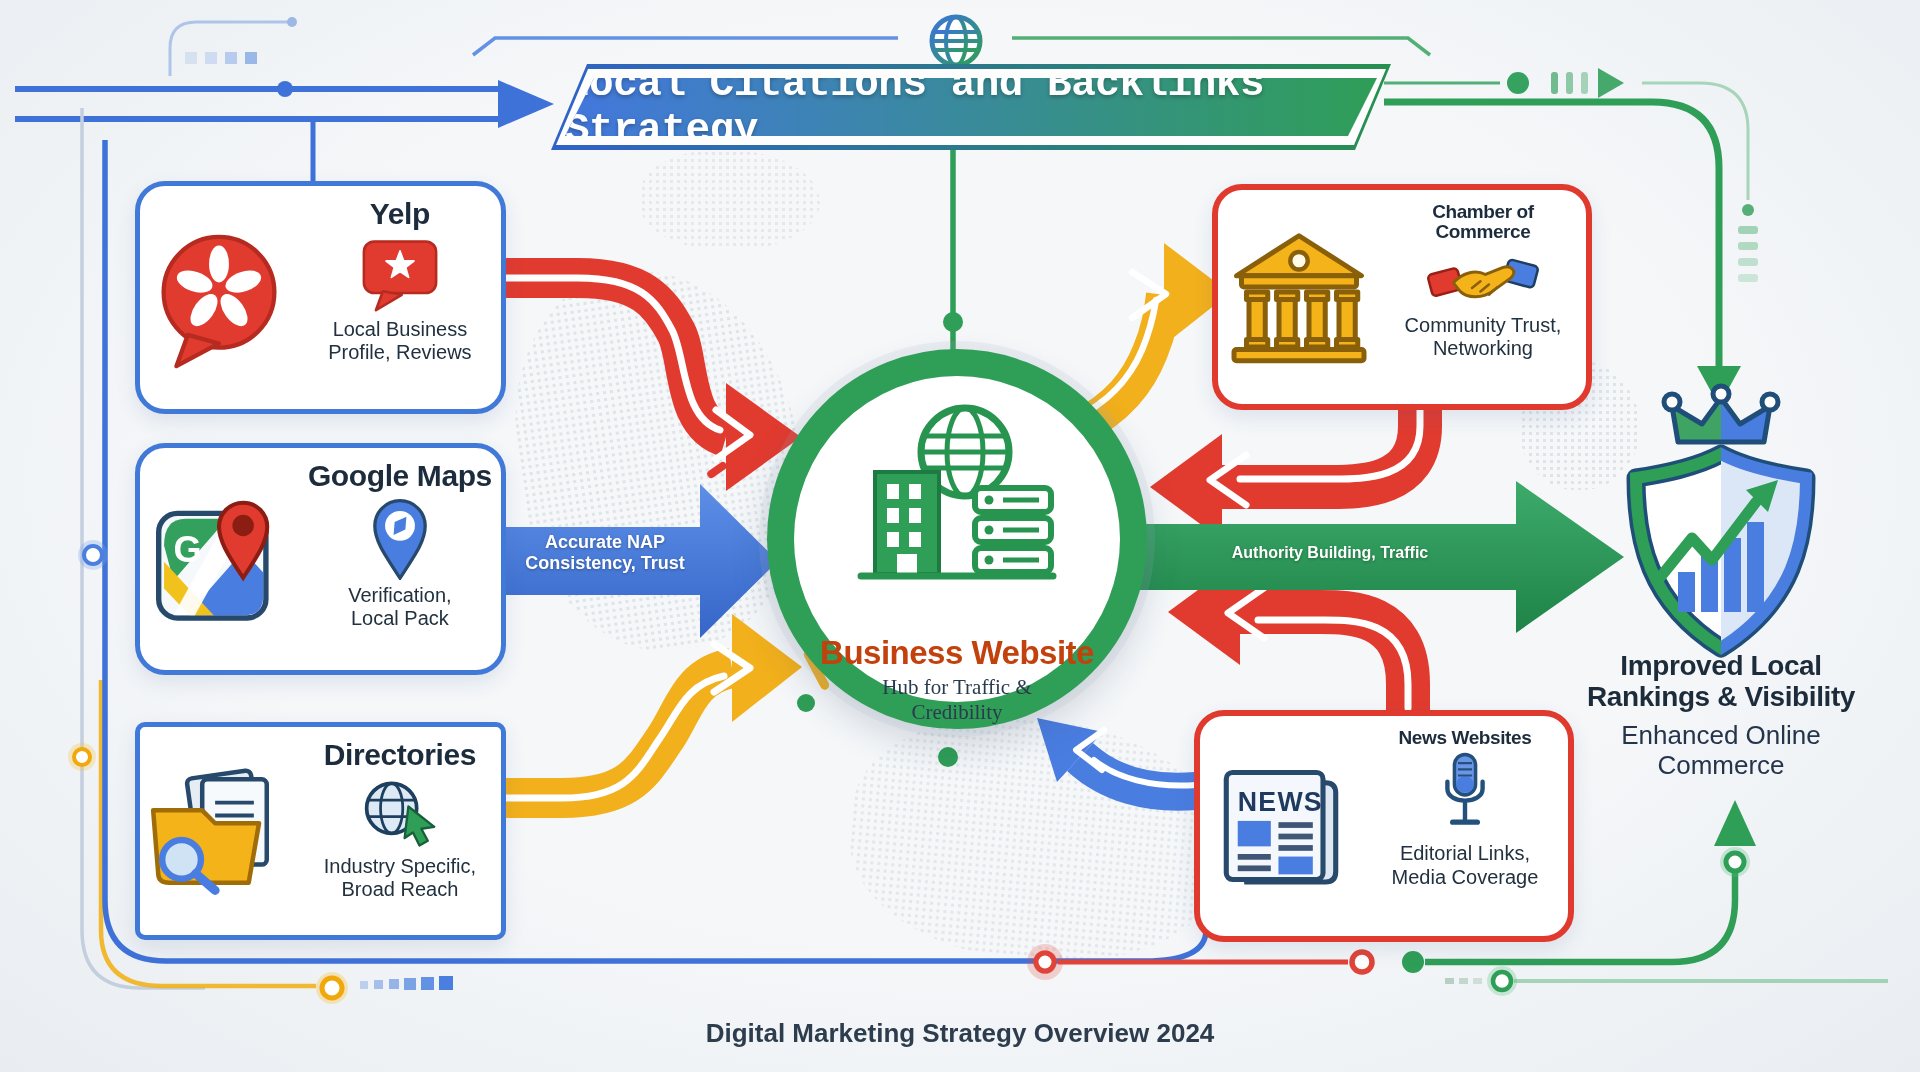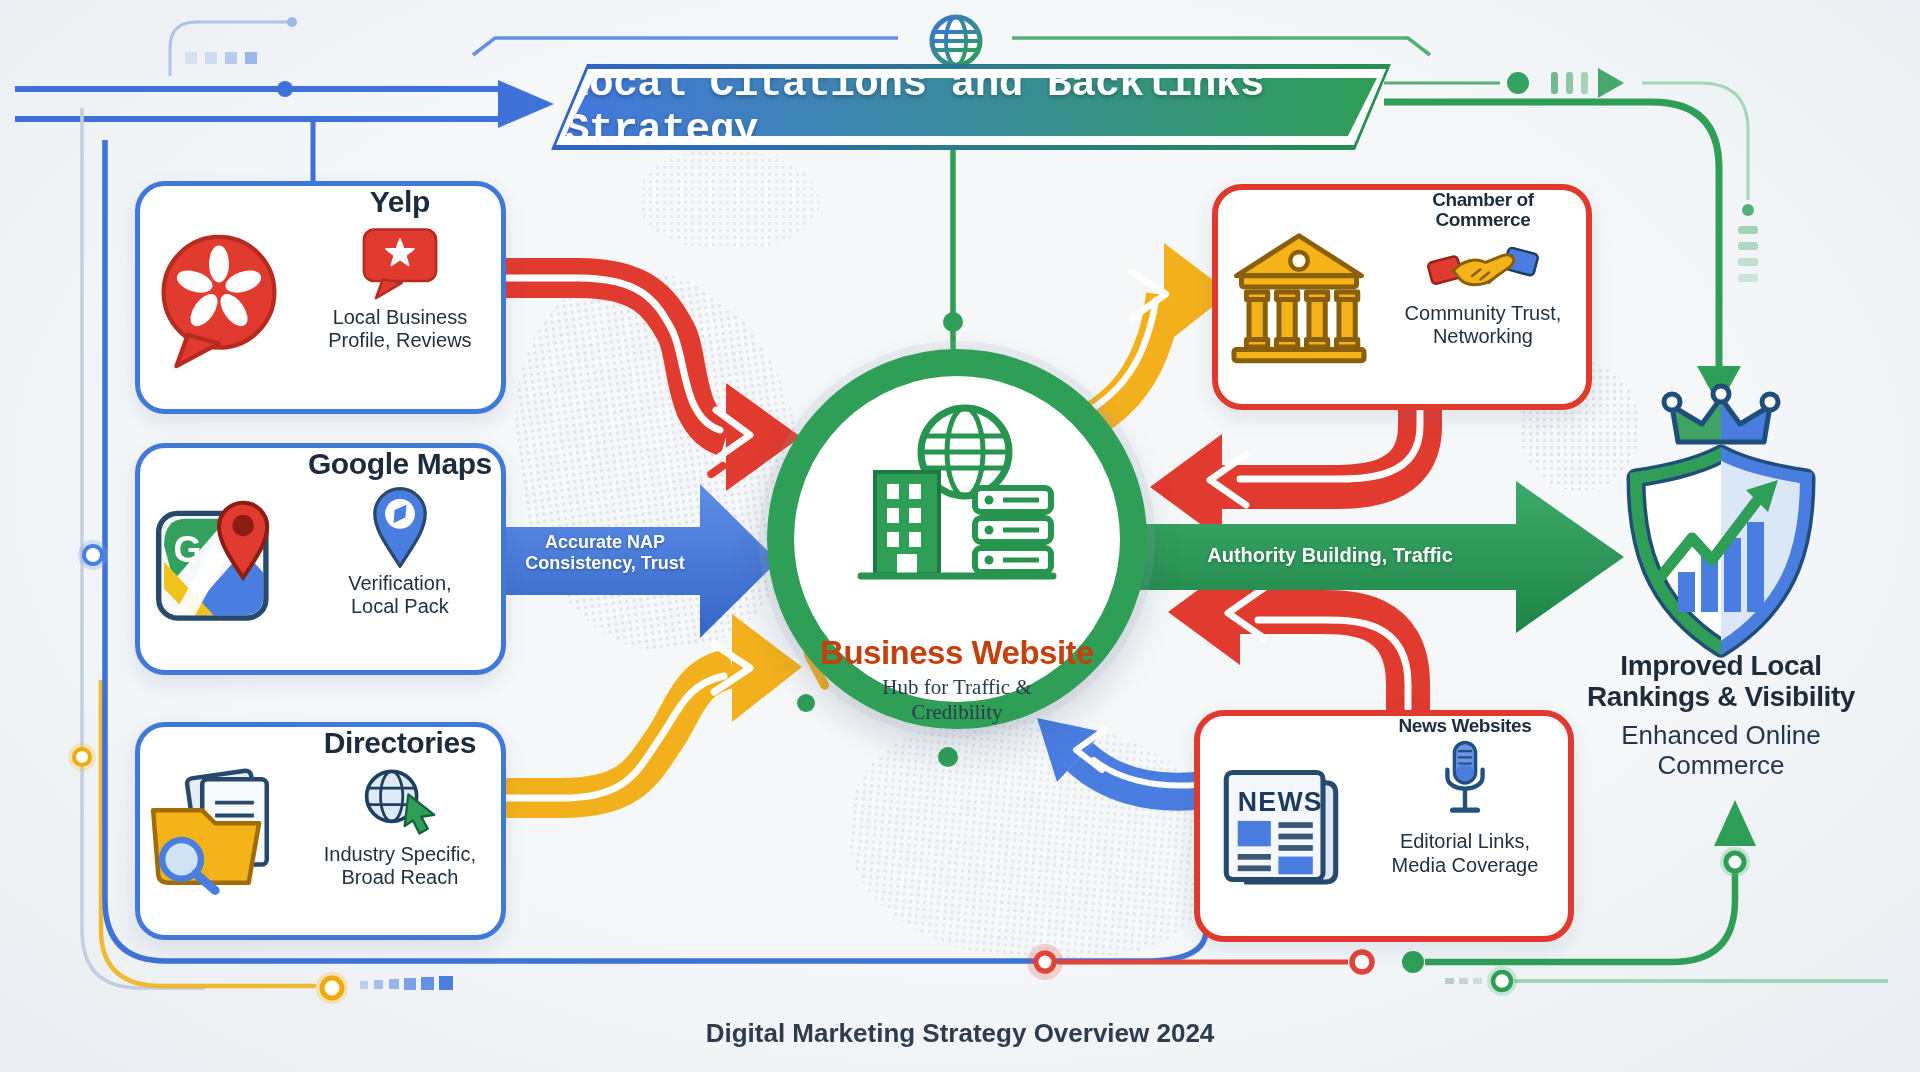--- a/index.html
+++ b/index.html
@@ -19,21 +19,21 @@
     clip-path:polygon(29px 0,100% 0,calc(100% - 29px) 100%,0 100%);
     display:flex;align-items:center;justify-content:center;}
   .banner-in span{color:#fff;font-size:41px;font-weight:800;letter-spacing:-.5px;
     text-shadow:0 2px 4px rgba(0,0,0,.28);}
   
   .node-box{background:#fff;border-radius:30px;box-shadow:0 8px 20px rgba(60,90,140,.12);
     display:flex;align-items:stretch;}
   .b-blue{border:5px solid #4179d9;}
   .b-red{border:6px solid #e0392e;}
   .cell-icon{width:44%;display:flex;align-items:center;justify-content:center;}
-  .cell-main{width:56%;display:flex;flex-direction:column;align-items:center;}
+  .cell-main{width:56%;display:flex;flex-direction:column;align-items:center;padding-top:12px;}
   .node-title{font-size:30px;font-weight:800;color:#1d2c3c;letter-spacing:-.4px;text-align:center;line-height:1.05;}
   .node-title.sm{font-size:19px;}
   .node-cap{font-size:20px;font-weight:500;color:#22313f;text-align:center;line-height:1.18;margin-top:4px;}
   
   .hub{left:767px;top:349px;width:380px;height:380px;border-radius:50%;
     background:#fff;border:27px solid #2f9e57;box-sizing:border-box;
     box-shadow:0 0 0 8px rgba(160,180,200,.14), 0 16px 36px rgba(40,60,90,.18);}
   .hub-text{position:absolute;left:0;top:258px;width:100%;text-align:center;}
   .hub-title{font-size:33px;font-weight:800;color:#c2410c;letter-spacing:-.5px;}
   .hub-cap{font-size:21px;font-weight:500;color:#2a3b4d;line-height:1.2;margin-top:3px;font-family:Liberation Serif, serif;}
@@ -272,21 +272,21 @@
         <circle cx="35" cy="32" r="16" fill="#fff"></circle>
         <polygon points="35,20 42,32 35,44 28,32" fill="#4a7de0" transform="rotate(35 35 32)"></polygon>
       </svg>
       <div class="node-cap">
         <div>Verification,</div>
         <div>Local Pack</div>
       </div>
     </div>
   </div>
 
-  <div class="abs node-box b-blue" style="left:135px;top:722px;width:361px;height:208px;">
+  <div class="abs node-box b-blue" style="left:135px;top:722px;width:361px;height:208px;border-radius:10px;">
     <div class="cell-icon">
       <svg width="142" height="130" viewBox="0 0 110 100">
         <rect x="34" y="6" width="50" height="64" rx="4" fill="#e7edf4" stroke="#27496b" stroke-width="3.5" transform="rotate(-8 59 38)"></rect>
         <rect x="42" y="10" width="50" height="66" rx="4" fill="#f7fafc" stroke="#27496b" stroke-width="3.5"></rect>
         <path d="M 52 28 H 82 M 52 38 H 82 M 52 48 H 82 M 52 58 H 82" stroke="#27496b" stroke-width="3" fill="none"></path>
         <path d="M 4 34 L 8 84 Q 8.5 90 16 90 H 78 L 86 44 H 52 L 42 34 Z" fill="#f5b31a" stroke="#a06c08" stroke-width="3.5" stroke-linejoin="round"></path>
         <circle cx="26" cy="72" r="15" fill="#cfe3f5" stroke="#4a7de0" stroke-width="5"></circle>
         <line x1="37" y1="83" x2="52" y2="96" stroke="#4a7de0" stroke-width="7" stroke-linecap="round"></line>
       </svg>
     </div>
@@ -410,21 +410,21 @@
         <div>Hub for Traffic &amp;</div>
         <div>Credibility</div>
       </div>
     </div>
   </div>
 
   <div class="abs arrow-label" style="left:498px;top:532px;width:214px;font-size:18px;line-height:1.14;">
     <div>Accurate NAP</div>
     <div>Consistency, Trust</div>
   </div>
-  <div class="abs arrow-label" style="left:1140px;top:544px;width:380px;font-size:20px;">
+  <div class="abs arrow-label" style="left:1140px;top:544px;width:380px;font-size:16px;">
     <span>Authority Building, Traffic</span>
   </div>
 
   <svg class="abs" style="left:1600px;top:380px;" width="260" height="290" viewBox="0 0 260 290">
     <defs>
       <clipPath id="clipL">
           <rect x="0" y="0" width="121" height="290"></rect>
         </clipPath>
       <clipPath id="clipR">
           <rect x="121" y="0" width="139" height="290"></rect>

